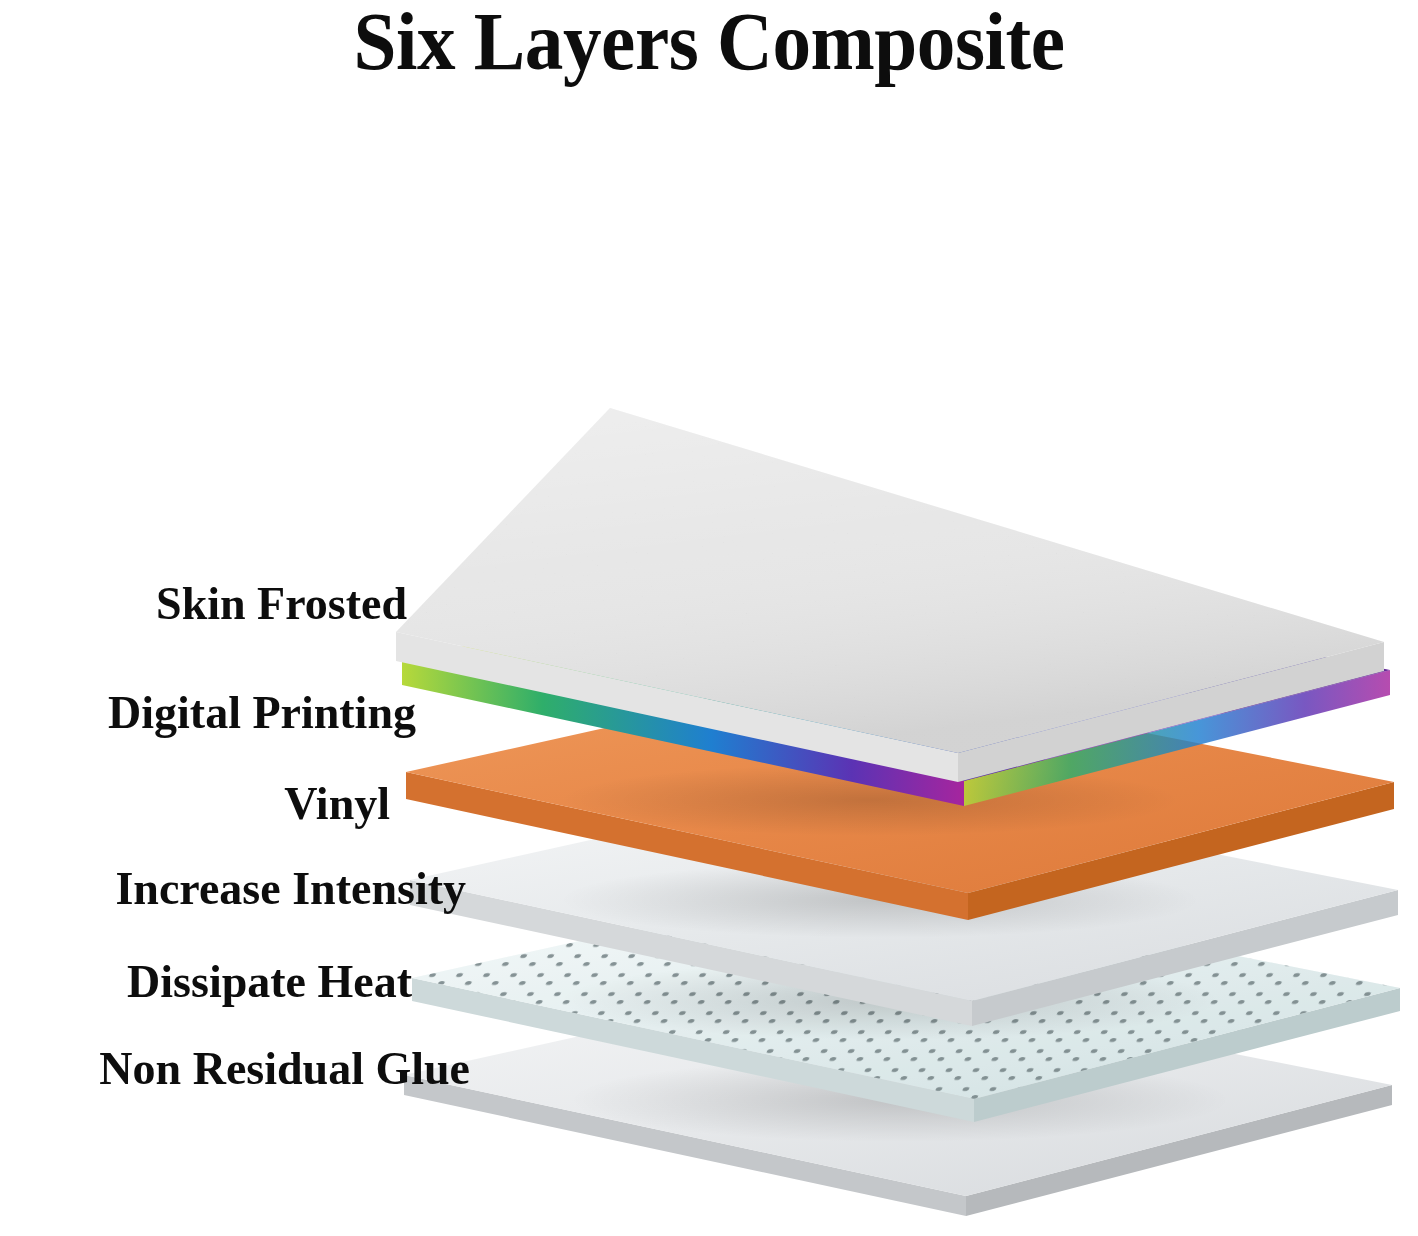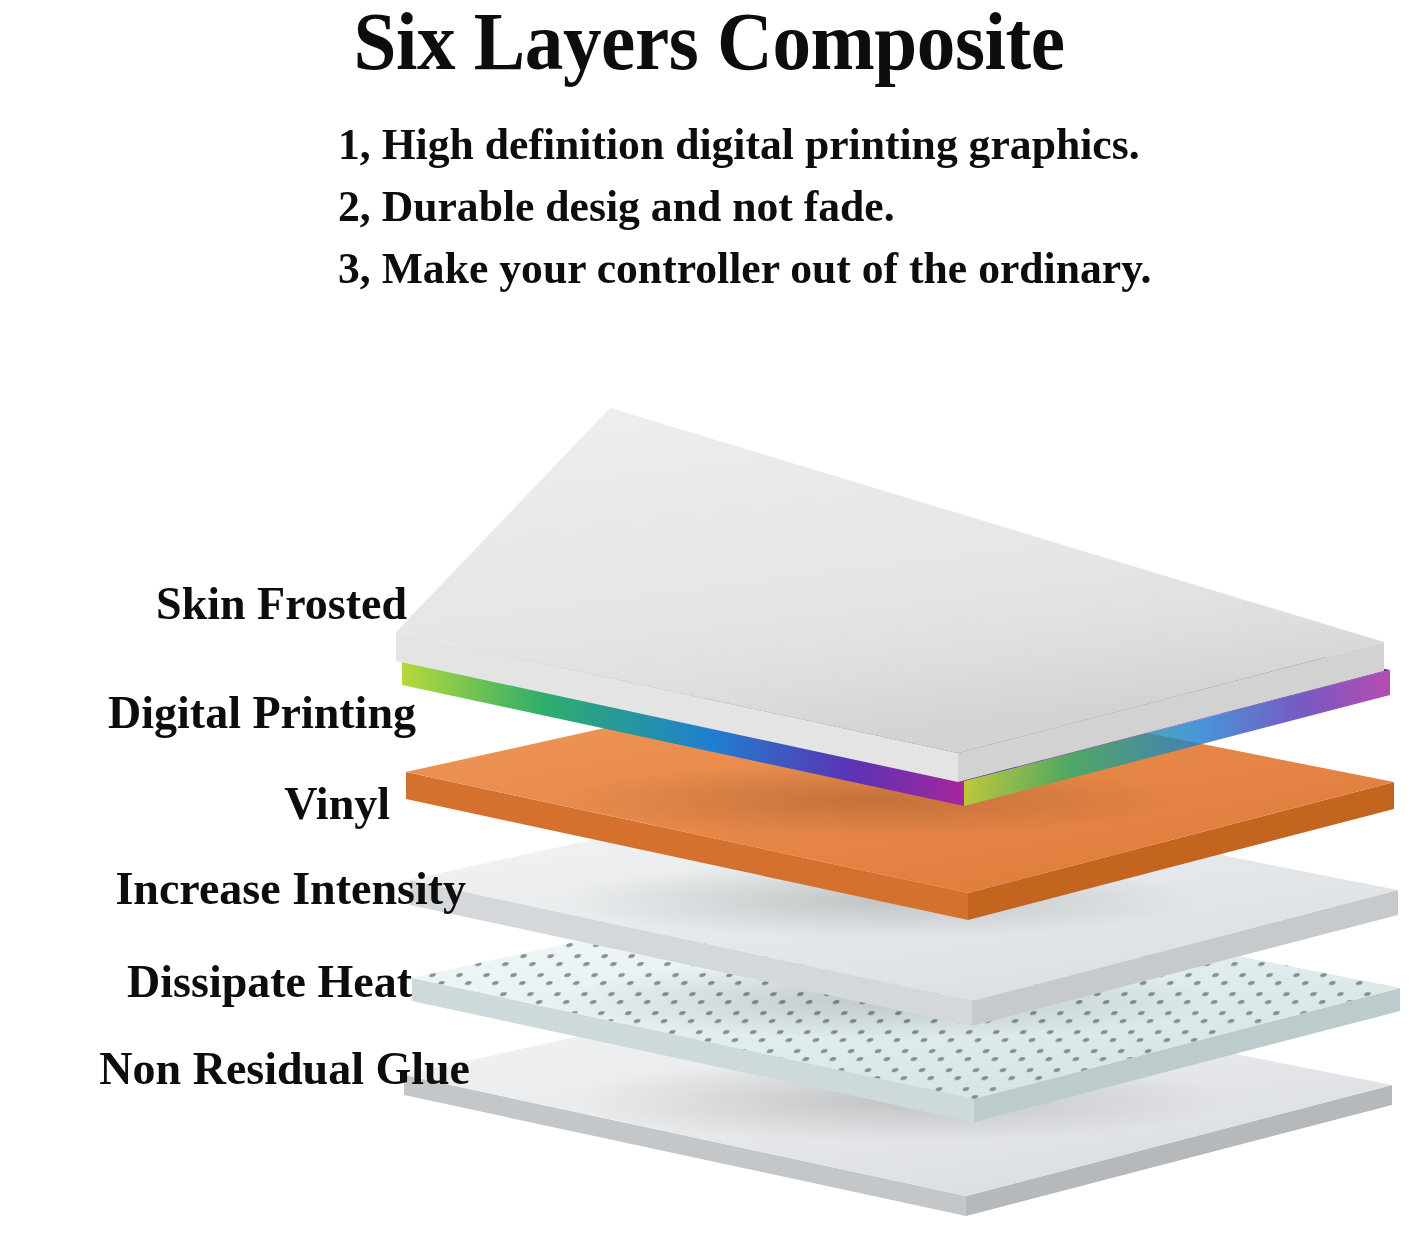--- a/index.html
+++ b/index.html
@@ -90,25 +90,20 @@
 </style>
 </head>
 <body>
 
 <div id="page">
 
   <div id="header-block">
 
     <div id="page-title">Six Layers Composite</div>
 
-    <div id="feature-list">
-      <div class="feature-line">1, High definition digital printing graphics.</div>
-      <div class="feature-line">2, Durable desig and not fade.</div>
-      <div class="feature-line">3, Make your controller out of the ordinary.</div>
-    </div>
 
   </div>
 
   <div id="layer-stack">
     <svg width="1418" height="1236" viewBox="0 0 1418 1236" xmlns="http://www.w3.org/2000/svg">
       <defs>
 
         <filter id="speckleFilter" x="0%" y="0%" width="100%" height="100%">
           <feTurbulence type="fractalNoise" baseFrequency="0.9" numOctaves="4" seed="7" result="n"></feTurbulence>
           <feColorMatrix in="n" type="matrix" values="0 0 0 0 0.80

